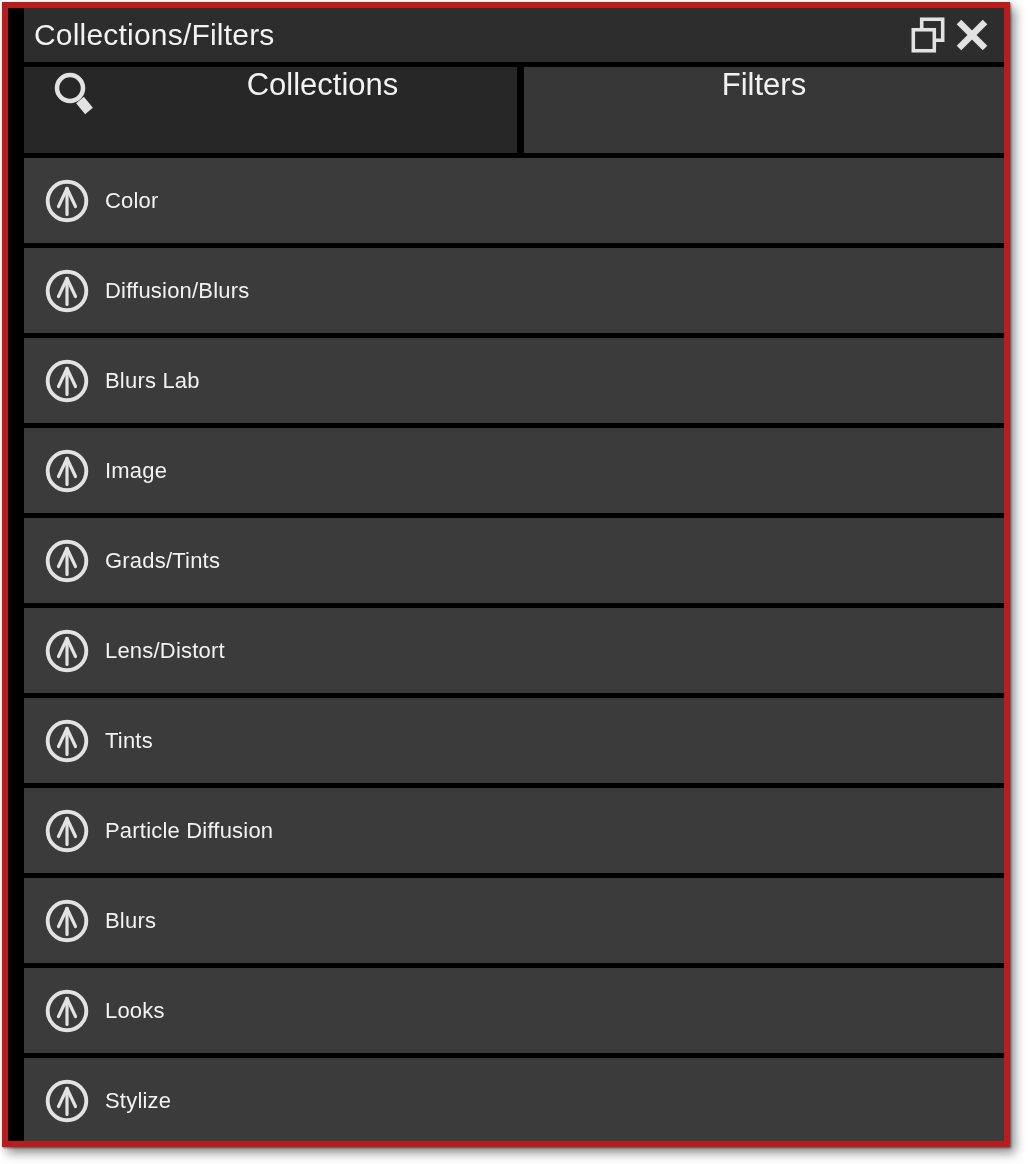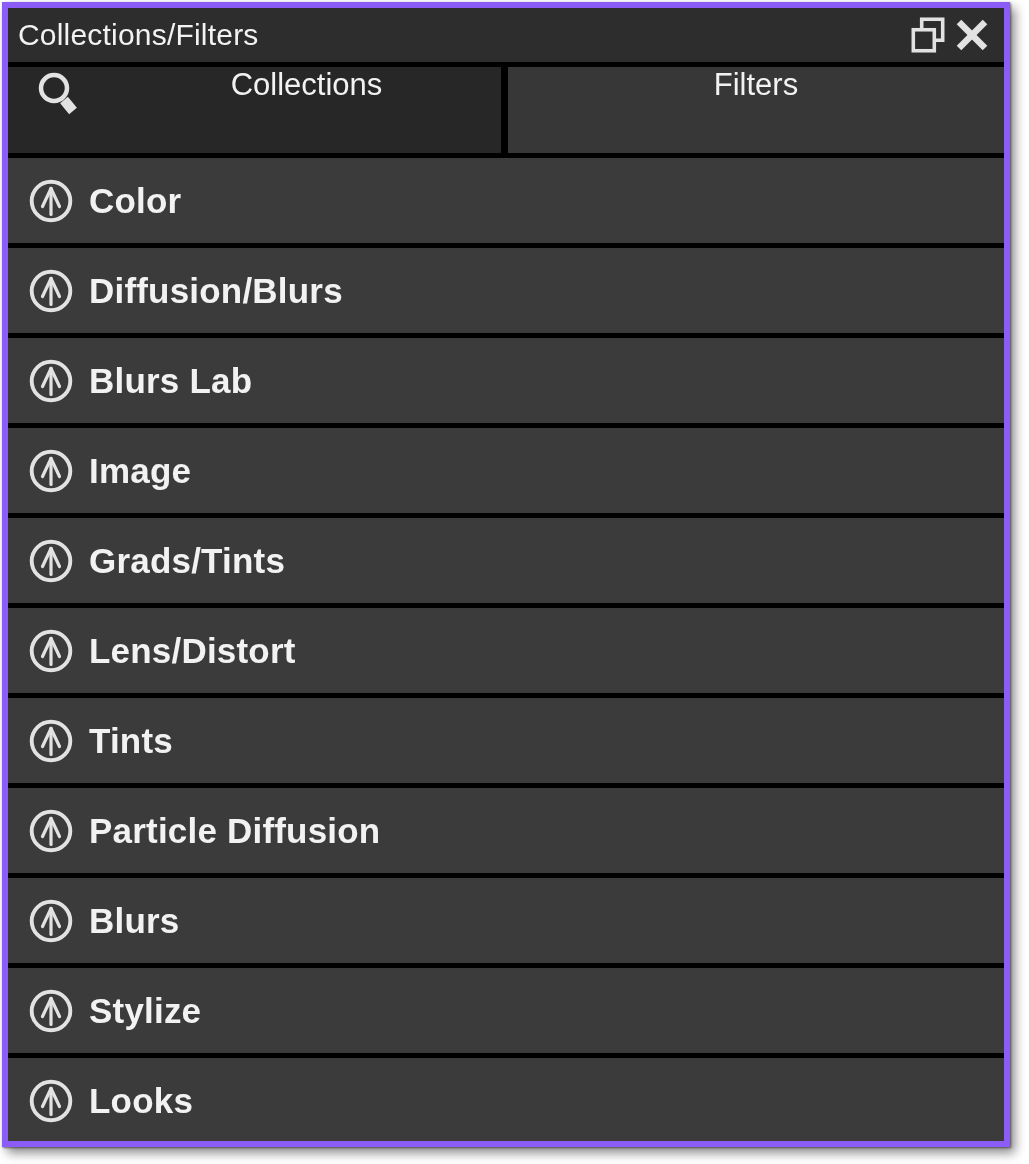--- a/index.html
+++ b/index.html
@@ -11,23 +11,23 @@
     --text:#f2f2f2;
     --icon:#e2e2e2;
   }
   *{box-sizing:border-box;margin:0;padding:0;}
   html,body{width:1029px;height:1164px;background:#ffffff;overflow:hidden;
     font-family:"Liberation Sans","DejaVu Sans",sans-serif;}
   .panel{
     position:absolute;left:2px;top:2px;
     width:1008px;height:1145px;
     background:var(--separator);
-    border:6px solid #8b5cf6;
+    border:6px solid #b91c1c;
     box-shadow:5px 6px 10px rgba(0,0,0,0.45), 1px 1px 2px rgba(0,0,0,0.5);
-    display:flex;flex-direction:column;gap:5px;
+    display:flex;flex-direction:column;gap:5px;padding-left:16px;
   }
   
   .titlebar{
     flex:0 0 54px;background:var(--titlebar-bg);
     display:flex;align-items:center;padding:0 10px;
   }
   .title{color:var(--text);font-size:30px;letter-spacing:0.2px;}
   .titlebar-spacer{flex:1;}
   .tb-btn{
     width:44px;height:44px;display:flex;align-items:center;justify-content:center;
@@ -43,21 +43,21 @@
     background:transparent;border:none;cursor:pointer;}
   .tab-label{flex:1;text-align:center;color:var(--text);font-size:31px;}
   .tab-filters .tab-label{flex:0 1 auto;}
   
   .rows{flex:1;display:flex;flex-direction:column;gap:5px;background:var(--separator);overflow:hidden;}
   .row{
     flex:0 0 85px;background:var(--row-bg);
     display:flex;align-items:center;padding-left:20px;cursor:pointer;
   }
   .row-icon{flex:0 0 46px;margin-right:15px;}
-  .row-label{color:var(--text);font-size:35px;letter-spacing:0.2px;font-weight:bold;}
+  .row-label{color:var(--text);font-size:22px;letter-spacing:0.2px;}
   svg{display:block;}
 </style>
 </head>
 <body>
 
 <div class="panel">
 
   <div class="titlebar">
     <span class="title">Collections/Filters</span>
     <span class="titlebar-spacer"></span>
@@ -183,27 +183,27 @@
       <span class="row-label">Blurs</span>
     </div>
 
     <div class="row">
       <svg class="row-icon" width="46" height="46" viewBox="0 0 46 46">
         <circle cx="23" cy="23" r="19.3" fill="none" stroke="var(--icon)" stroke-width="3.9"></circle>
         <line x1="23" y1="10.5" x2="23" y2="36.5" stroke="var(--icon)" stroke-width="3.2" stroke-linecap="round"></line>
         <line x1="23" y1="10.5" x2="14.5" y2="28.5" stroke="var(--icon)" stroke-width="3.2" stroke-linecap="round"></line>
         <line x1="23" y1="10.5" x2="31.5" y2="28.5" stroke="var(--icon)" stroke-width="3.2" stroke-linecap="round"></line>
       </svg>
+      <span class="row-label">Looks</span>
+    </div>
+
+    <div class="row">
+      <svg class="row-icon" width="46" height="46" viewBox="0 0 46 46">
+        <circle cx="23" cy="23" r="19.3" fill="none" stroke="var(--icon)" stroke-width="3.9"></circle>
+        <line x1="23" y1="10.5" x2="23" y2="36.5" stroke="var(--icon)" stroke-width="3.2" stroke-linecap="round"></line>
+        <line x1="23" y1="10.5" x2="14.5" y2="28.5" stroke="var(--icon)" stroke-width="3.2" stroke-linecap="round"></line>
+        <line x1="23" y1="10.5" x2="31.5" y2="28.5" stroke="var(--icon)" stroke-width="3.2" stroke-linecap="round"></line>
+      </svg>
       <span class="row-label">Stylize</span>
-    </div>
-
-    <div class="row">
-      <svg class="row-icon" width="46" height="46" viewBox="0 0 46 46">
-        <circle cx="23" cy="23" r="19.3" fill="none" stroke="var(--icon)" stroke-width="3.9"></circle>
-        <line x1="23" y1="10.5" x2="23" y2="36.5" stroke="var(--icon)" stroke-width="3.2" stroke-linecap="round"></line>
-        <line x1="23" y1="10.5" x2="14.5" y2="28.5" stroke="var(--icon)" stroke-width="3.2" stroke-linecap="round"></line>
-        <line x1="23" y1="10.5" x2="31.5" y2="28.5" stroke="var(--icon)" stroke-width="3.2" stroke-linecap="round"></line>
-      </svg>
-      <span class="row-label">Looks</span>
     </div>
 
   </div>
 </div>
 
 </body></html>

